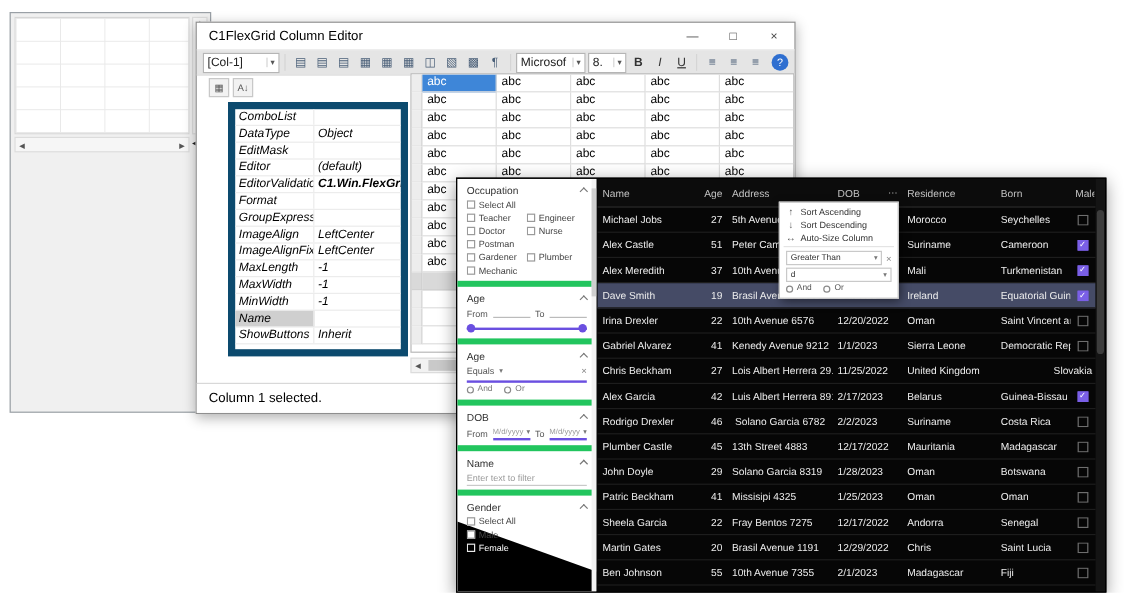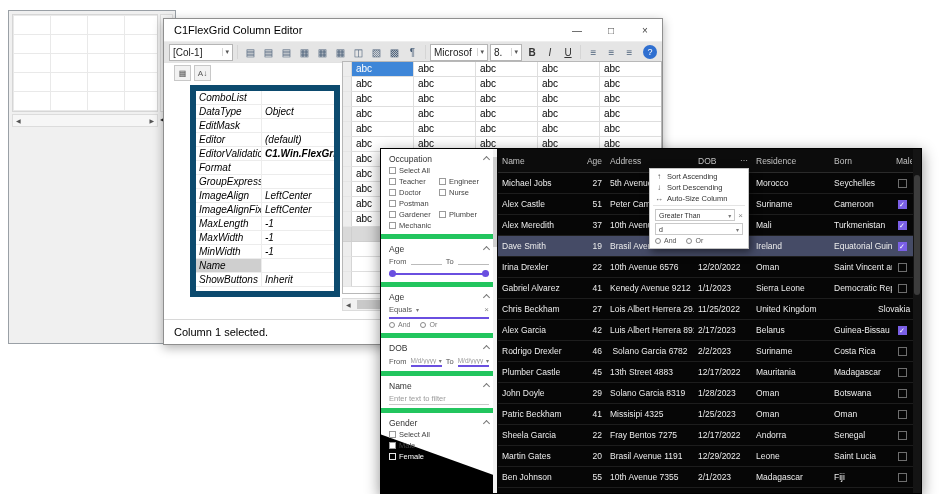--- a/index.html
+++ b/index.html
@@ -739,21 +739,21 @@
           <div class="dcell" style="width: 62px; text-align: left;">Senegal</div>
           <div class="dcell" style="width: 20px; text-align: center;">
             <div class="dbox"></div>
           </div>
         </div>
         <div class="drow">
           <div class="dcell" style="width: 74px; text-align: left;">Martin Gates</div>
           <div class="dcell" style="width: 34px; text-align: right;">20</div>
           <div class="dcell" style="width: 88px; text-align: left;">Brasil Avenue 1191</div>
           <div class="dcell" style="width: 58px; text-align: left;">12/29/2022</div>
-          <div class="dcell" style="width: 78px; text-align: left;">Leone</div>
+          <div class="dcell" style="width: 78px; text-align: left;">Chris</div>
           <div class="dcell" style="width: 62px; text-align: left;">Saint Lucia</div>
           <div class="dcell" style="width: 20px; text-align: center;">
             <div class="dbox"></div>
           </div>
         </div>
         <div class="drow">
           <div class="dcell" style="width: 74px; text-align: left;">Ben Johnson</div>
           <div class="dcell" style="width: 34px; text-align: right;">55</div>
           <div class="dcell" style="width: 88px; text-align: left;">10th Avenue 7355</div>
           <div class="dcell" style="width: 58px; text-align: left;">2/1/2023</div>

